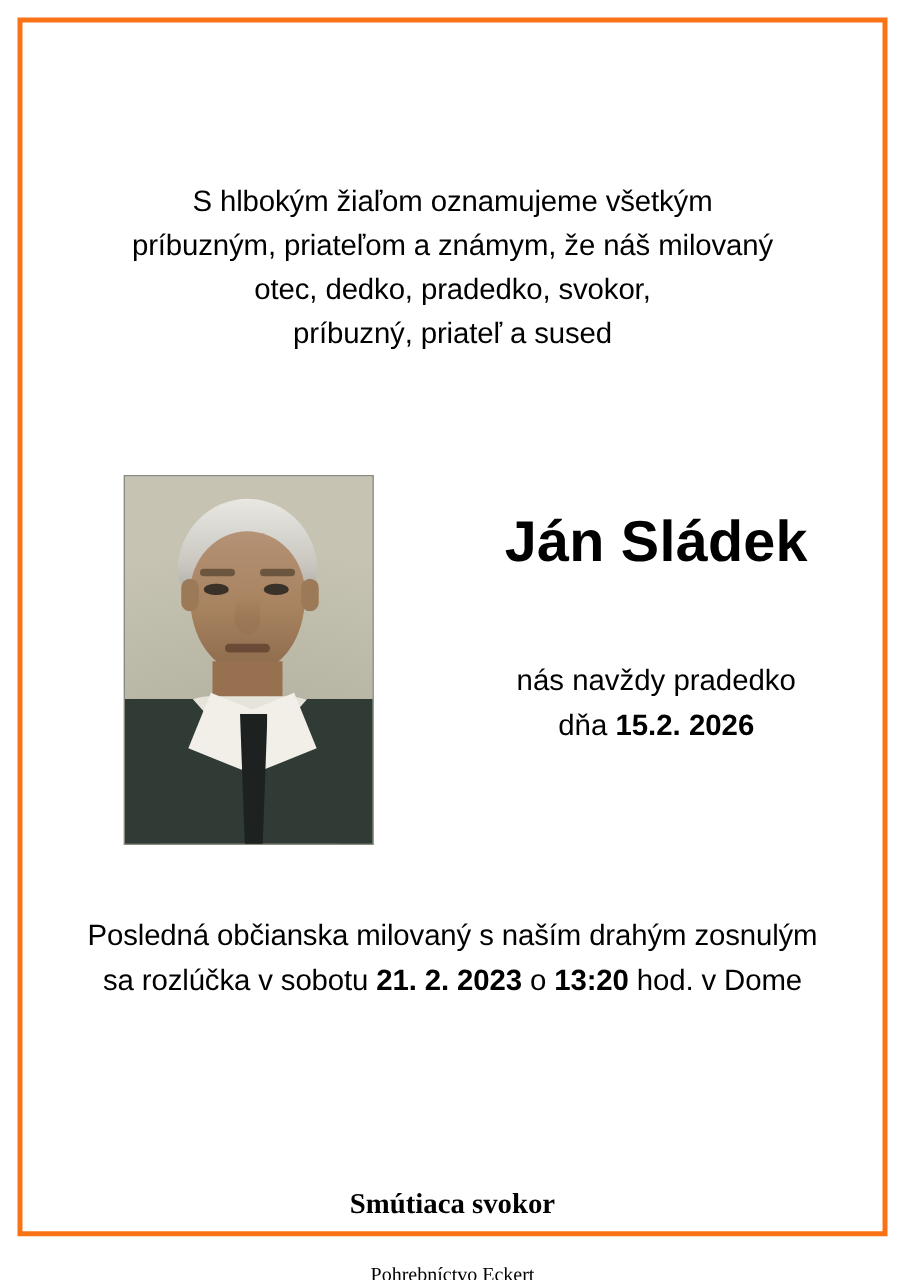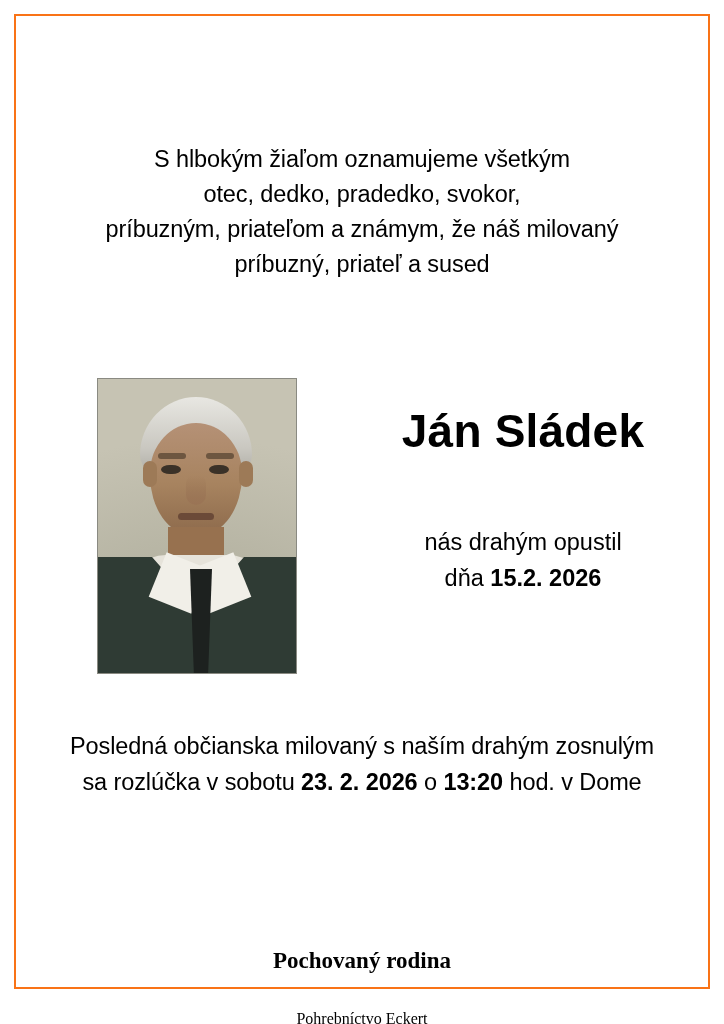--- a/index.html
+++ b/index.html
@@ -22,21 +22,21 @@
     top: 0;
     width: 724px;
     height: 1024px;
     background: #ffffff;
     padding: 14px 14px 0 14px;
   }
   .frame {
     position: relative;
     width: 696px;
     height: 975px;
-    border: 2px solid #f97316;
+    border: 4px solid #f97316;
     background: #ffffff;
   }
   .intro {
     position: absolute;
     left: 0;
     top: 126px;
     width: 100%;
     text-align: center;
     font-size: 23.5px;
     line-height: 35px;
@@ -215,22 +215,22 @@
   }
 </style>
 </head>
 <body>
 
 <div class="notice">
   <div class="frame">
 
     <div class="intro">
       <div>S hlbokým žiaľom oznamujeme všetkým</div>
+      <div>príbuzným, priateľom a známym, že náš milovaný</div>
       <div>otec, dedko, pradedko, svokor,</div>
-      <div>príbuzným, priateľom a známym, že náš milovaný</div>
       <div>príbuzný, priateľ a sused</div>
     </div>
 
     <div class="middle">
 
       <div class="portrait">
         <div class="ph-sky"></div>
         <div class="ph-hair"></div>
         <div class="ph-face"></div>
         <div class="ph-ear-l"></div>
@@ -245,28 +245,28 @@
         <div class="ph-shirt"></div>
         <div class="ph-jacket"></div>
         <div class="ph-collar-l"></div>
         <div class="ph-collar-r"></div>
         <div class="ph-tie"></div>
       </div>
 
       <div class="name">Ján Sládek</div>
 
       <div class="passing">
-        <div>nás drahým opustil</div>
+        <div>nás navždy pradedko</div>
         <div><span>dňa </span><b>15.2. 2026</b></div>
       </div>
 
     </div>
 
     <div class="farewell">
       <div>Posledná občianska milovaný s naším drahým zosnulým</div>
-      <div><span>sa rozlúčka v sobotu </span><b>23. 2. 2026</b><span> o </span><b>13:20</b><span> hod. v Dome</span></div>
+      <div><span>sa rozlúčka v sobotu </span><b>21. 2. 2023</b><span> o </span><b>13:20</b><span> hod. v Dome</span></div>
     </div>
 
-    <div class="family">Pochovaný rodina</div>
+    <div class="family">Smútiaca svokor</div>
     <div class="publisher">Pohrebníctvo Eckert</div>
 
   </div>
 </div>
 
 </body></html>

